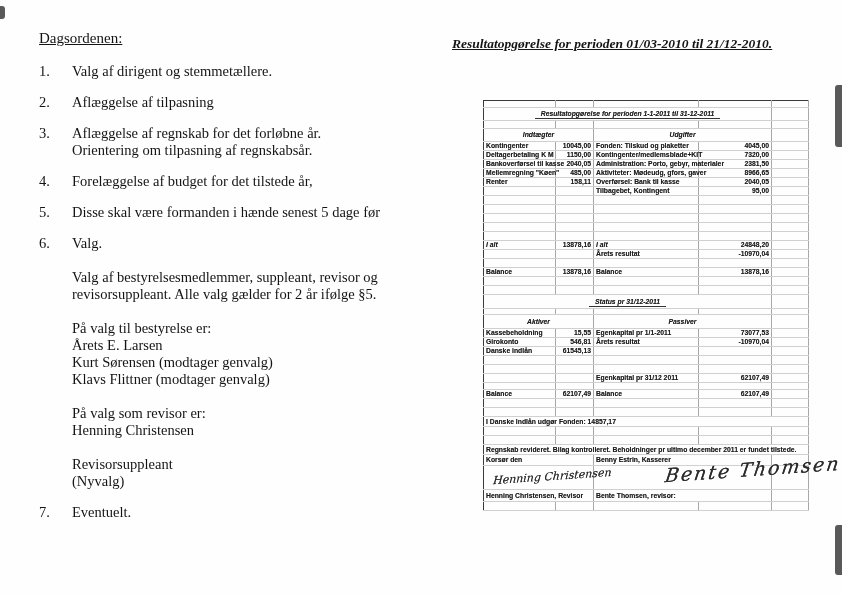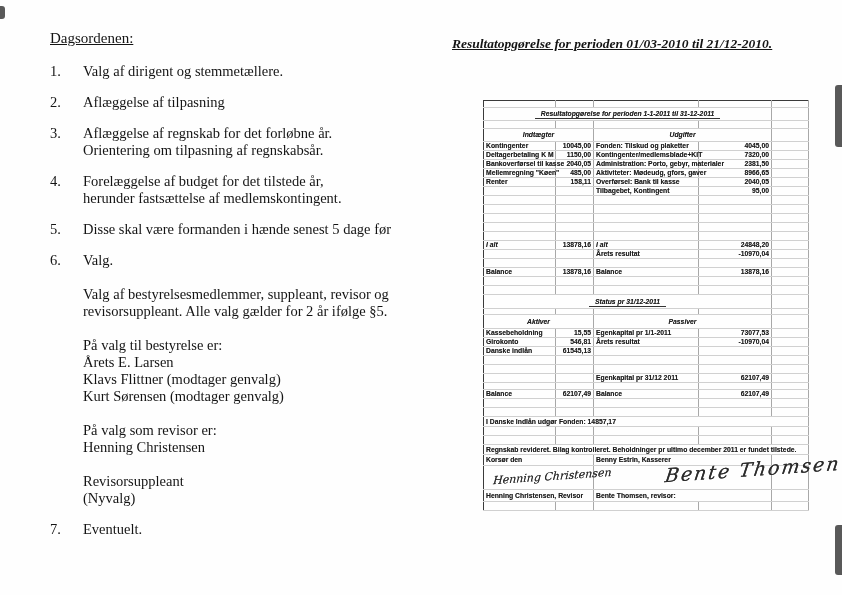--- a/index.html
+++ b/index.html
@@ -2,21 +2,21 @@
 <html><head>
 <meta charset="utf-8">
 <style>
   html,body{margin:0;padding:0;}
   body{
     width:842px;height:595px;position:relative;overflow:hidden;
     background:#fefefe;color:#141414;
     font-family:"Liberation Serif", serif;
   }
   
-  .agenda{position:absolute;left:50px;top:30px;width:405px;}
+  .agenda{position:absolute;left:39px;top:30px;width:405px;}
   .agenda-title{font-size:15px;text-decoration:underline;margin:0 0 16px 0;}
   .agenda-item{display:flex;margin-bottom:14px;font-size:14.5px;line-height:17px;}
   .agenda-num{width:33px;flex:none;}
   .agenda-body{flex:1;}
   .agenda-line{min-height:17px;white-space:nowrap;}
   
   .rp-title{
     position:absolute;left:452px;top:36px;
     font-size:13.5px;font-weight:bold;font-style:italic;
     text-decoration:underline;white-space:nowrap;
@@ -78,41 +78,40 @@
         <div class="agenda-num">3.</div>
         <div class="agenda-body">
           <div class="agenda-line">Aflæggelse af regnskab for det forløbne år.</div>
           <div class="agenda-line">Orientering om tilpasning af regnskabsår.</div>
         </div>
       </div>
       <div class="agenda-item">
         <div class="agenda-num">4.</div>
         <div class="agenda-body">
           <div class="agenda-line">Forelæggelse af budget for det tilstede år,</div>
-          <div class="agenda-line">herunder fastsættelse af medlemskontingent.</div>
         </div>
       </div>
       <div class="agenda-item">
         <div class="agenda-num">5.</div>
         <div class="agenda-body">
           <div class="agenda-line">Disse skal være formanden i hænde senest 5 dage før</div>
         </div>
       </div>
       <div class="agenda-item">
         <div class="agenda-num">6.</div>
         <div class="agenda-body">
           <div class="agenda-line">Valg.</div>
           <div class="agenda-line">&nbsp;</div>
           <div class="agenda-line">Valg af bestyrelsesmedlemmer, suppleant, revisor og</div>
           <div class="agenda-line">revisorsuppleant. Alle valg gælder for 2 år ifølge §5.</div>
           <div class="agenda-line">&nbsp;</div>
           <div class="agenda-line">På valg til bestyrelse er:</div>
           <div class="agenda-line">Årets E. Larsen</div>
+          <div class="agenda-line">Kurt Sørensen (modtager genvalg)</div>
           <div class="agenda-line">Klavs Flittner (modtager genvalg)</div>
-          <div class="agenda-line">Kurt Sørensen (modtager genvalg)</div>
           <div class="agenda-line">&nbsp;</div>
           <div class="agenda-line">På valg som revisor er:</div>
           <div class="agenda-line">Henning Christensen</div>
           <div class="agenda-line">&nbsp;</div>
           <div class="agenda-line">Revisorsuppleant</div>
           <div class="agenda-line">(Nyvalg)</div>
         </div>
       </div>
       <div class="agenda-item">
         <div class="agenda-num">7.</div>

